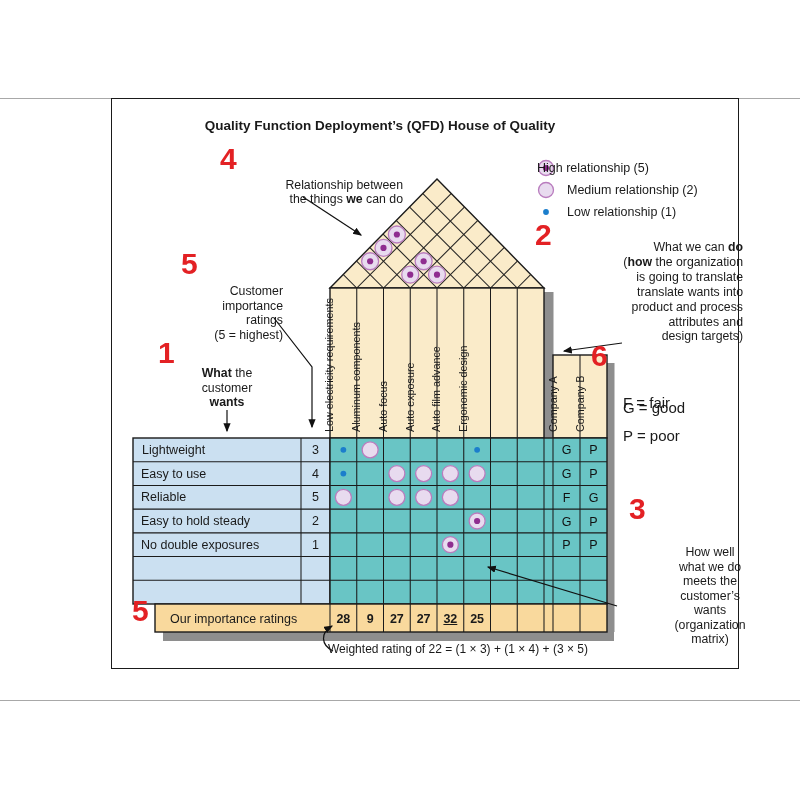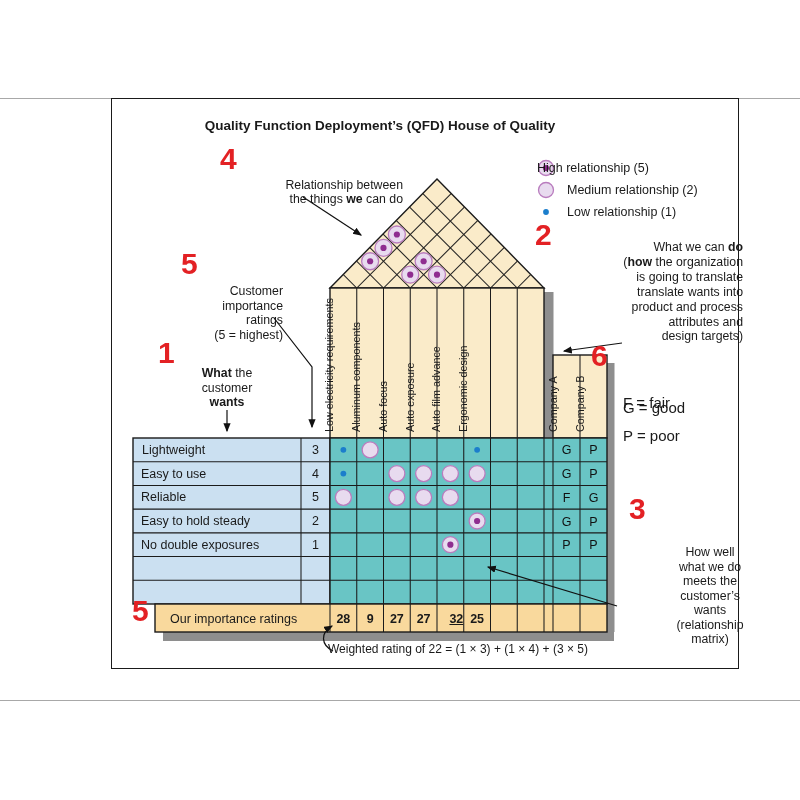--- a/index.html
+++ b/index.html
@@ -208,21 +208,21 @@
       <div class="vlabel" style="left:416.625px;top:418px;">Auto exposure</div>
       <div class="vlabel" style="left:443.375px;top:418px;">Auto film advance</div>
       <div class="vlabel" style="left:470.125px;top:418px;">Ergonomic design</div>
       <div class="vlabel" style="left:559.5px;top:418px;">Company A</div>
       <div class="vlabel" style="left:586.5px;top:418px;">Company B</div>
       <div class="t" style="left:170px;top:611px;" id="barlabel">Our importance ratings</div>
       <div class="barval" style="left:330.375px;top:611px;width:26px;">28</div>
       <div class="barval" style="left:357.125px;top:611px;width:26px;">9</div>
       <div class="barval" style="left:383.875px;top:611px;width:26px;">27</div>
       <div class="barval" style="left:410.625px;top:611px;width:26px;">27</div>
-      <div class="barval" style="left:437.375px;top:611px;width:38px;text-decoration:underline;">32</div>
+      <div class="barval" style="left:437.375px;top:611px;width:26px;text-decoration:underline;">32</div>
       <div class="barval" style="left:464.125px;top:611px;width:26px;">25</div>
       <div class="gkey" style="left:623px;top:401px;">G = good</div>
       <div class="gkey" style="left:623px;top:396px;">F = fair</div>
       <div class="gkey" style="left:623px;top:428.6px;">P = poor</div>
       <div class="rednum" style="left:158px;top:338px;">1</div>
       <div class="callout" style="left:167px;top:366px;width:120px;text-align:center;line-height:14.6px;">
         <div><b>What</b> the</div>
         <div>customer</div>
         <div><b>wants</b></div>
       </div>
@@ -236,21 +236,21 @@
         <div>attributes and</div>
         <div>design targets)</div>
       </div>
       <div class="rednum" style="left:629px;top:494px;">3</div>
       <div class="callout" style="left:623px;top:545px;width:110px;text-align:center;line-height:14.5px;margin-left:32px;">
         <div>How well</div>
         <div>what we do</div>
         <div>meets the</div>
         <div>customer’s</div>
         <div>wants</div>
-        <div>(relationship</div>
+        <div>(organization</div>
         <div>matrix)</div>
       </div>
       <div class="rednum" style="left:220px;top:144px;">4</div>
       <div class="callout" style="left:243px;top:178px;width:160px;text-align:right;line-height:14.2px;">
         <div>Relationship between</div>
         <div>the things <b>we</b> can do</div>
       </div>
       <div class="rednum" style="left:181px;top:249px;">5</div>
       <div class="callout" style="left:153px;top:284px;width:130px;text-align:right;line-height:14.6px;">
         <div>Customer</div>

